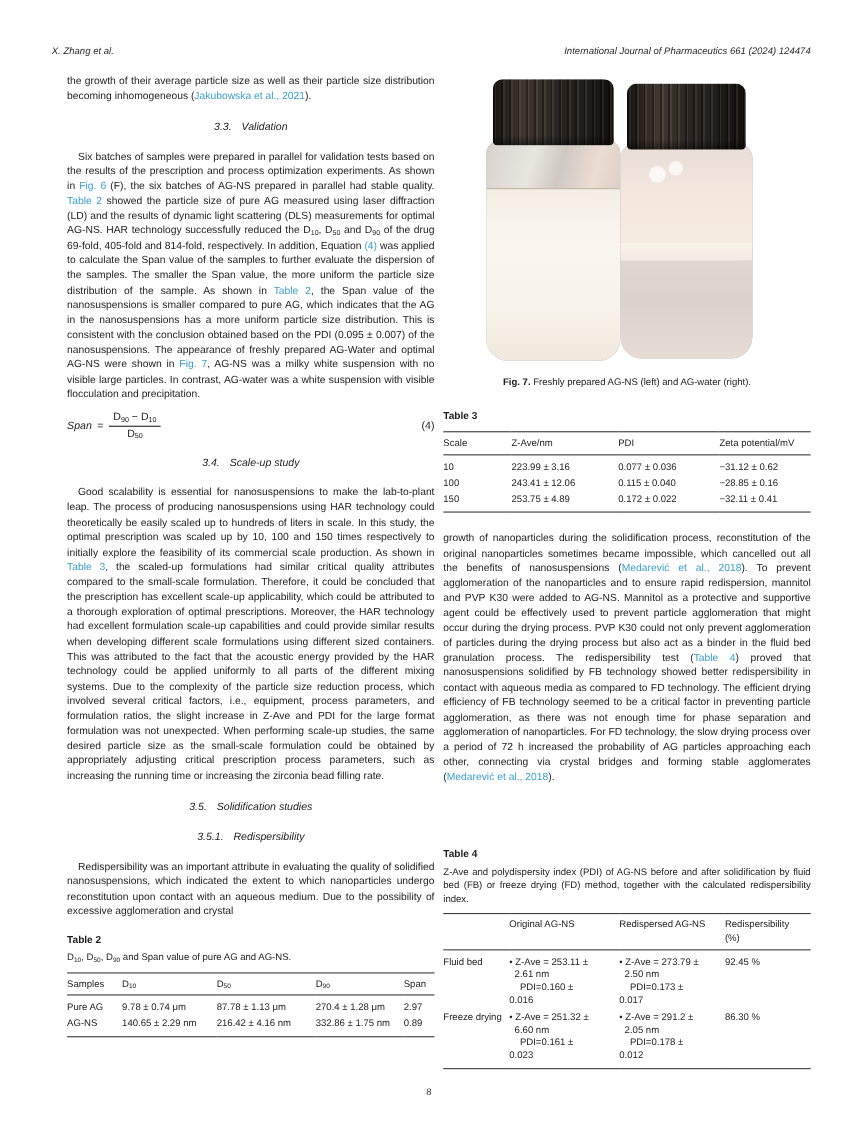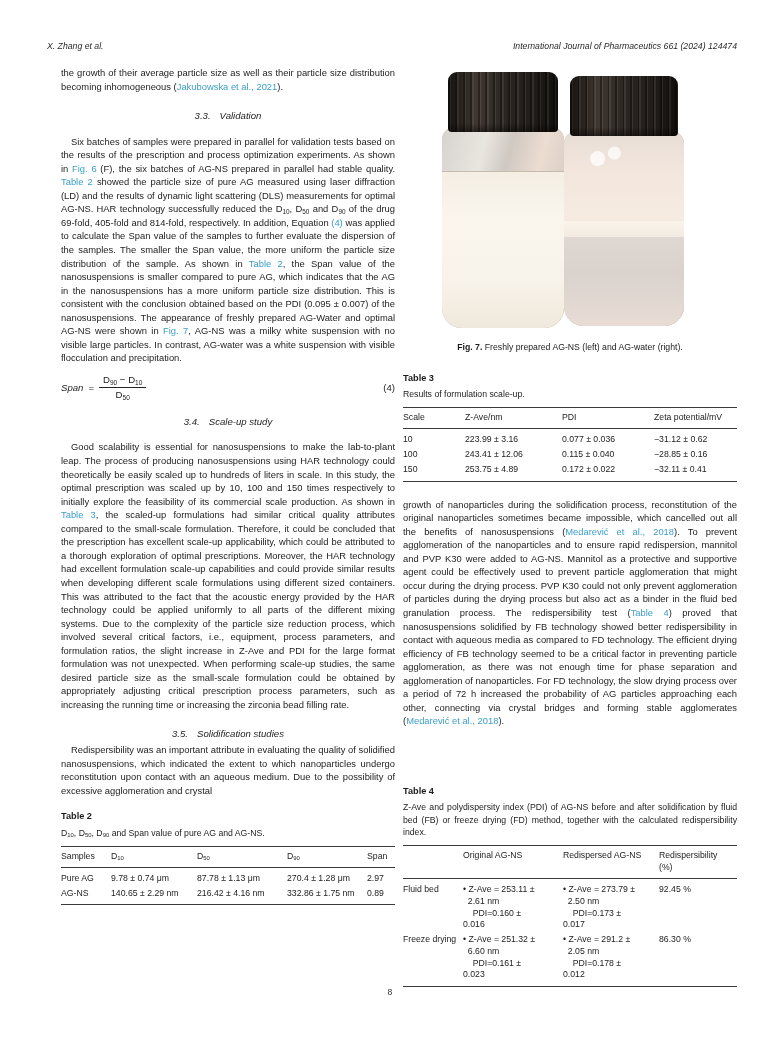--- a/index.html
+++ b/index.html
@@ -122,22 +122,25 @@
     <h3 class="sec mt14">
       <span class="hnum">3.4.</span><span>Scale-up study</span>
     </h3>
 
     <p class="bp mt12">Good scalability is essential for nanosuspensions to make the lab-to-plant leap. The process of producing nanosuspensions using HAR technology could theoretically be easily scaled up to hundreds of liters in scale. In this study, the optimal prescription was scaled up by 10, 100 and 150 times respectively to initially explore the feasibility of its commercial scale production. As shown in <a class="lnk">Table 3</a>, the scaled-up formulations had similar critical quality attributes compared to the small-scale formulation. Therefore, it could be concluded that the prescription has excellent scale-up applicability, which could be attributed to a thorough exploration of optimal prescriptions. Moreover, the HAR technology had excellent formulation scale-up capabilities and could provide similar results when developing different scale formulations using different sized containers. This was attributed to the fact that the acoustic energy provided by the HAR technology could be applied uniformly to all parts of the different mixing systems. Due to the complexity of the particle size reduction process, which involved several critical factors, i.e., equipment, process parameters, and formulation ratios, the slight increase in Z-Ave and PDI for the large format formulation was not unexpected. When performing scale-up studies, the same desired particle size as the small-scale formulation could be obtained by appropriately adjusting critical prescription process parameters, such as increasing the running time or increasing the zirconia bead filling rate.</p>
 
     <h3 class="sec mt16">
       <span class="hnum">3.5.</span><span>Solidification studies</span>
     </h3>
 
-
-    <p class="bp" style="margin-top:2px;">Redispersibility was an important attribute in evaluating the quality of solidified nanosuspensions, which indicated the extent to which nanoparticles undergo reconstitution upon contact with an aqueous medium. Due to the possibility of excessive agglomeration and crystal</p>
+    <h4 class="sec mt14">
+      <span class="hnum">3.5.1.</span><span>Redispersibility</span>
+    </h4>
+
+    <p class="bp" style="margin-top:12px;">Redispersibility was an important attribute in evaluating the quality of solidified nanosuspensions, which indicated the extent to which nanoparticles undergo reconstitution upon contact with an aqueous medium. Due to the possibility of excessive agglomeration and crystal</p>
 
     <div class="t2-block">
       <div class="tbl-label">Table 2</div>
       <div class="tbl-cap">D<sub>10</sub>, D<sub>50</sub>, D<sub>90</sub> and Span value of pure AG and AG-NS.</div>
       <table class="dt">
         <colgroup>
             <col style="width:50px">
             <col style="width:86px">
             <col style="width:90px">
             <col style="width:80px">
@@ -192,21 +195,20 @@
       </div>
     </div>
 
     <p class="fig-cap">
       <span class="b">Fig. 7.</span>
       <span>Freshly prepared AG-NS (left) and AG-water (right).</span>
     </p>
 
     <div class="t3-block">
       <div class="tbl-label">Table 3</div>
-      <div class="tbl-cap">Results of formulation scale-up.</div>
       <table class="dt">
         <colgroup>
             <col style="width:62px">
             <col style="width:97px">
             <col style="width:92px">
             <col style="width:83px">
           </colgroup>
         <thead>
           <tr>
             <th>Scale</th>

